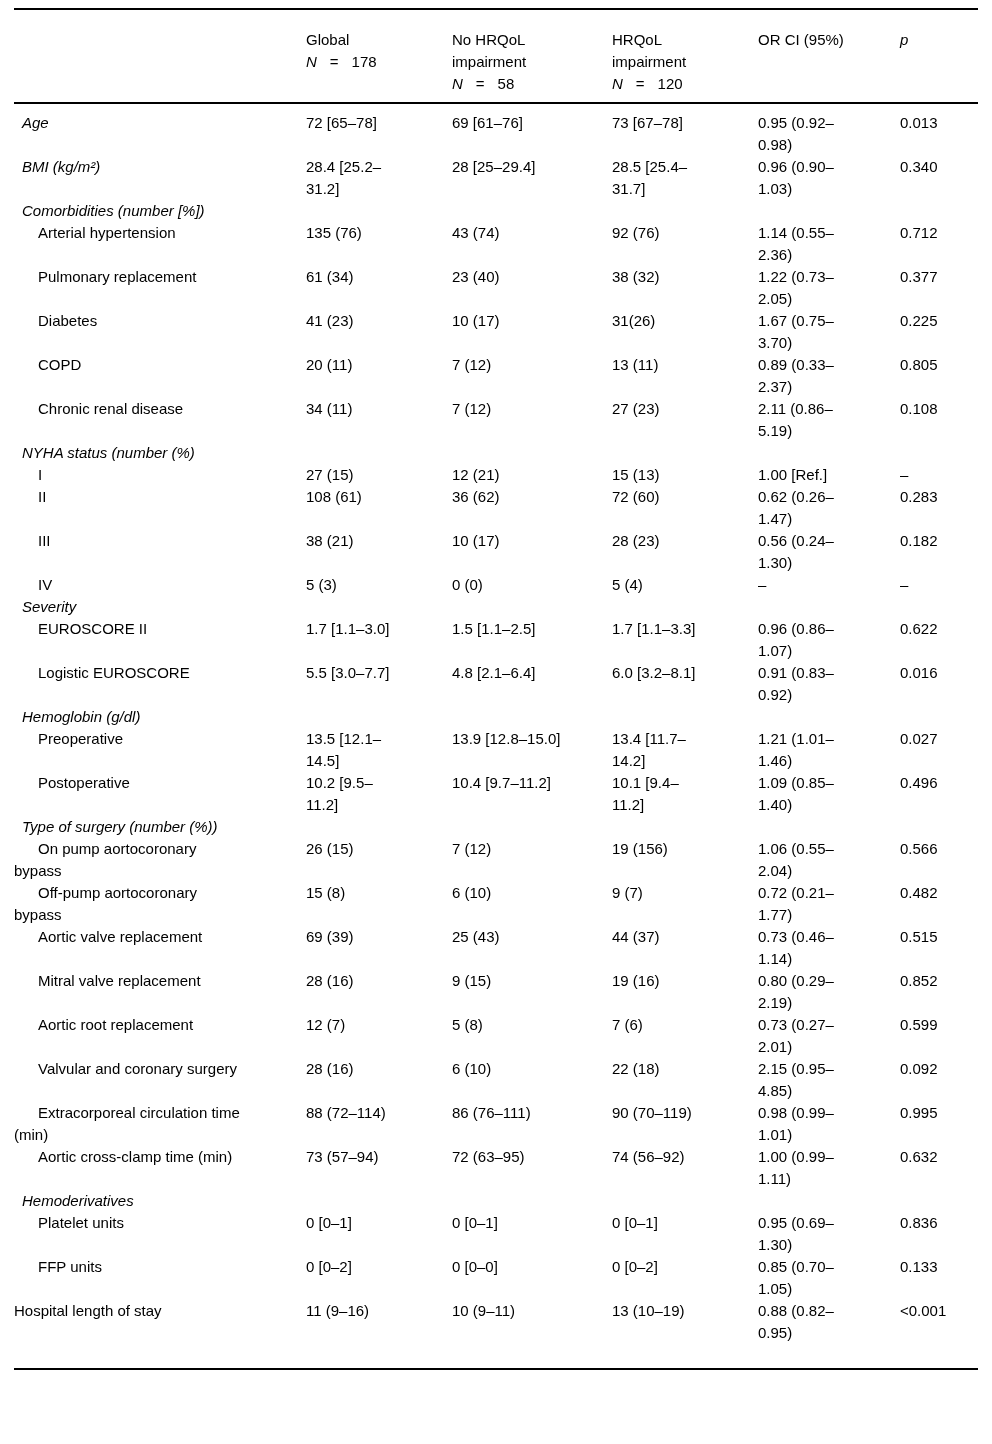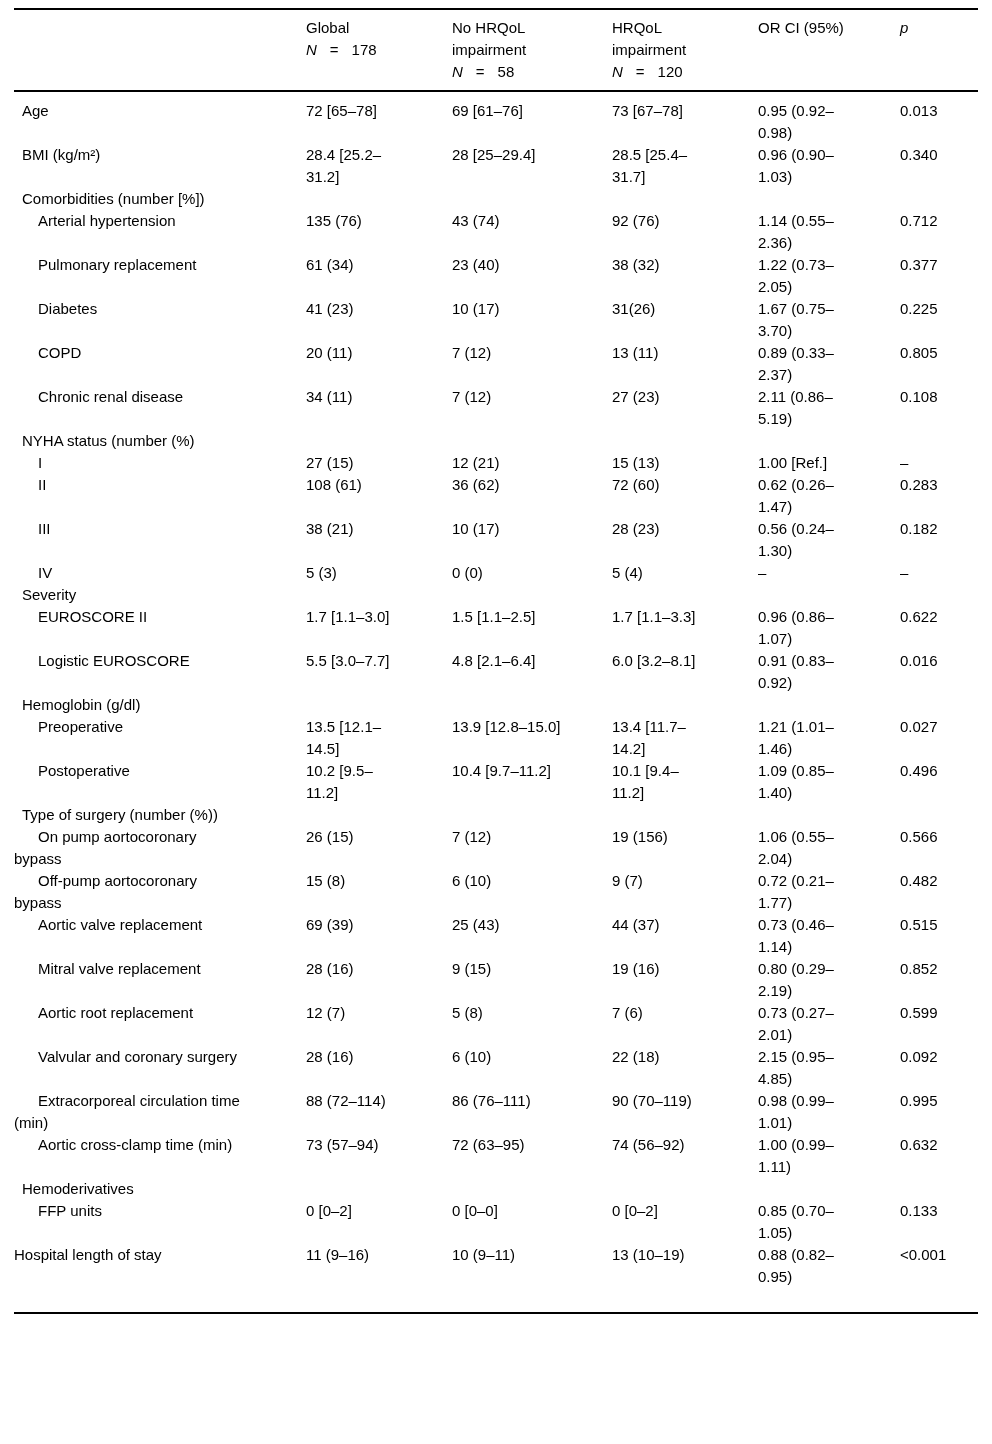--- a/index.html
+++ b/index.html
@@ -30,33 +30,33 @@
   col.c-p { width: 78px; }
 
   th, td {
     padding: 0;
     text-align: left;
     vertical-align: top;
     font-weight: 400;
     white-space: nowrap;
   }
   thead th {
-    padding-top: 7px;
+    padding-top: 19px;
     padding-bottom: 7px;
     border-bottom: 2px solid #000;
   }
   thead th.italic { font-style: italic; }
   .hline { line-height: 22px; }
   .n-row .n-label { font-style: italic; }
   .n-row .n-label, .n-row .n-eq { display: inline-block; margin-right: 13px; }
 
   tbody tr:first-child td { padding-top: 8px; }
   tbody tr:last-child td { padding-bottom: 24px; }
 
-  td.label.toplevel, td.label.section { text-indent: 8px; }
+  td.label.toplevel, td.label.section { font-style: italic; text-indent: 8px; }
   td.label.sub { font-style: normal; text-indent: 24px; }
   td.label.plain { font-style: normal; text-indent: 0; }
 </style>
 </head>
 <body>
 
 <div class="page">
   <table class="results">
     <colgroup>
       <col class="c-label">
@@ -318,20 +318,28 @@
         </tr>
         <tr>
           <td class="label section">Hemoderivatives</td>
           <td class="val"></td>
           <td class="val"></td>
           <td class="val"></td>
           <td class="val"></td>
           <td class="val"></td>
         </tr>
         <tr>
+          <td class="label sub">Platelet units</td>
+          <td class="val">0 [0–1]</td>
+          <td class="val">0 [0–1]</td>
+          <td class="val">0 [0–1]</td>
+          <td class="val">0.95 (0.69–<br>1.30)</td>
+          <td class="val">0.836</td>
+        </tr>
+        <tr>
           <td class="label sub">FFP units</td>
           <td class="val">0 [0–2]</td>
           <td class="val">0 [0–0]</td>
           <td class="val">0 [0–2]</td>
           <td class="val">0.85 (0.70–<br>1.05)</td>
           <td class="val">0.133</td>
         </tr>
         <tr>
           <td class="label plain">Hospital length of stay</td>
           <td class="val">11 (9–16)</td>

